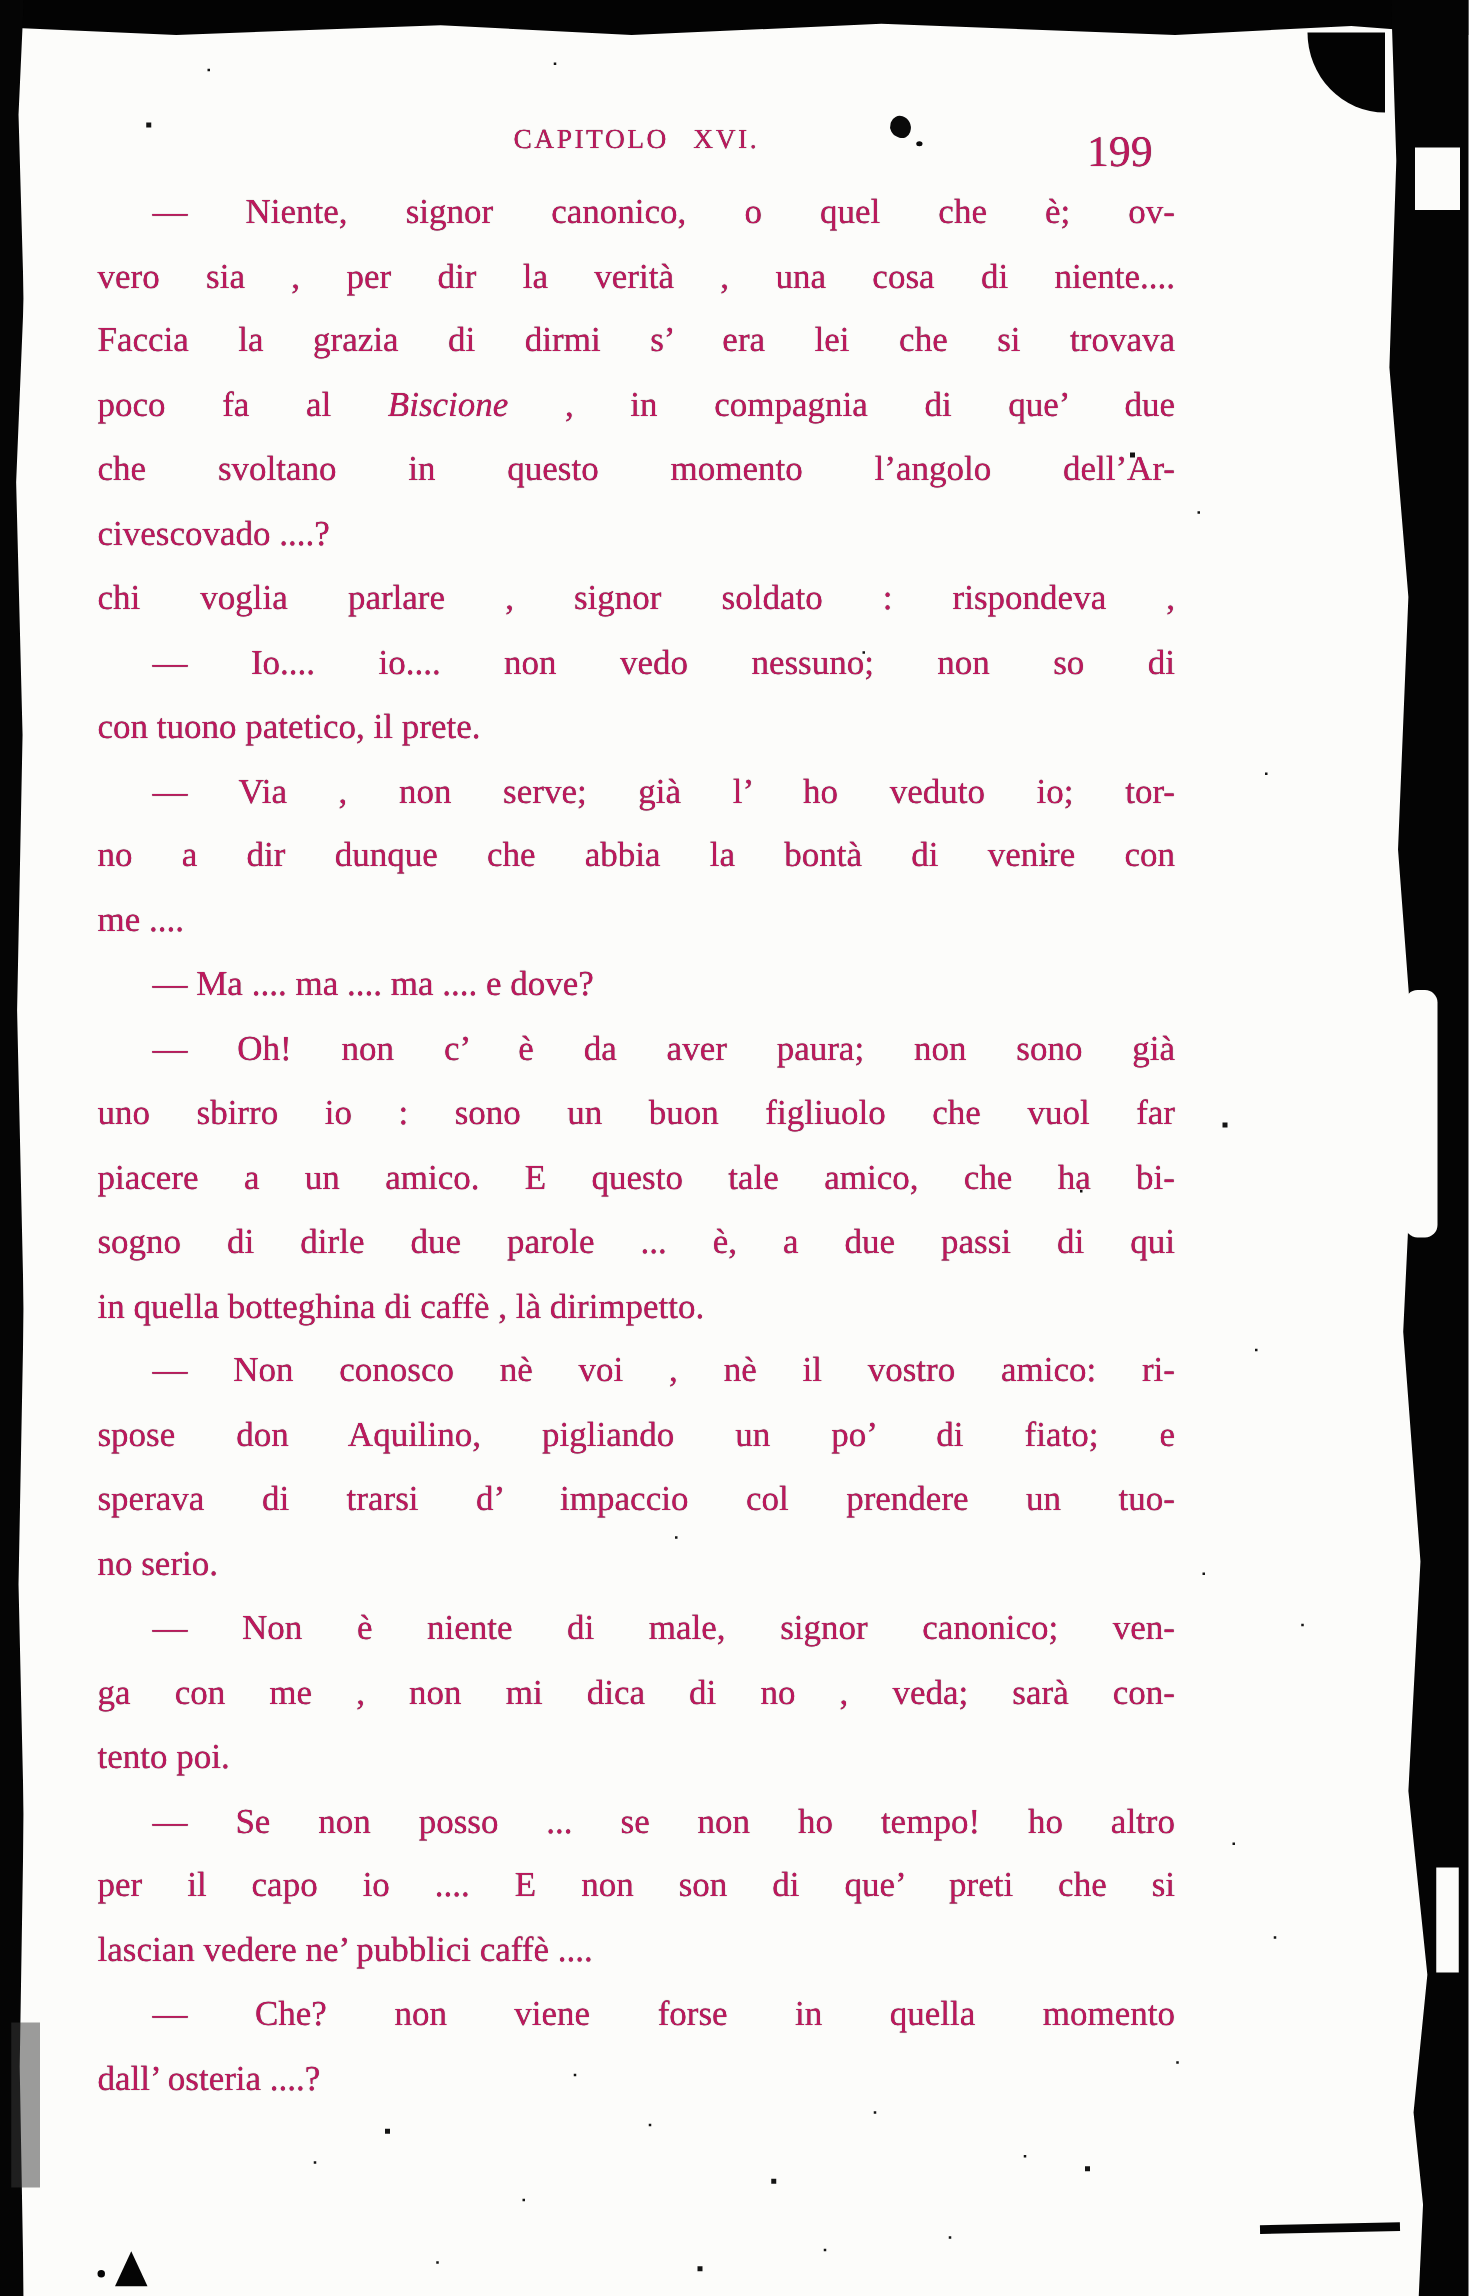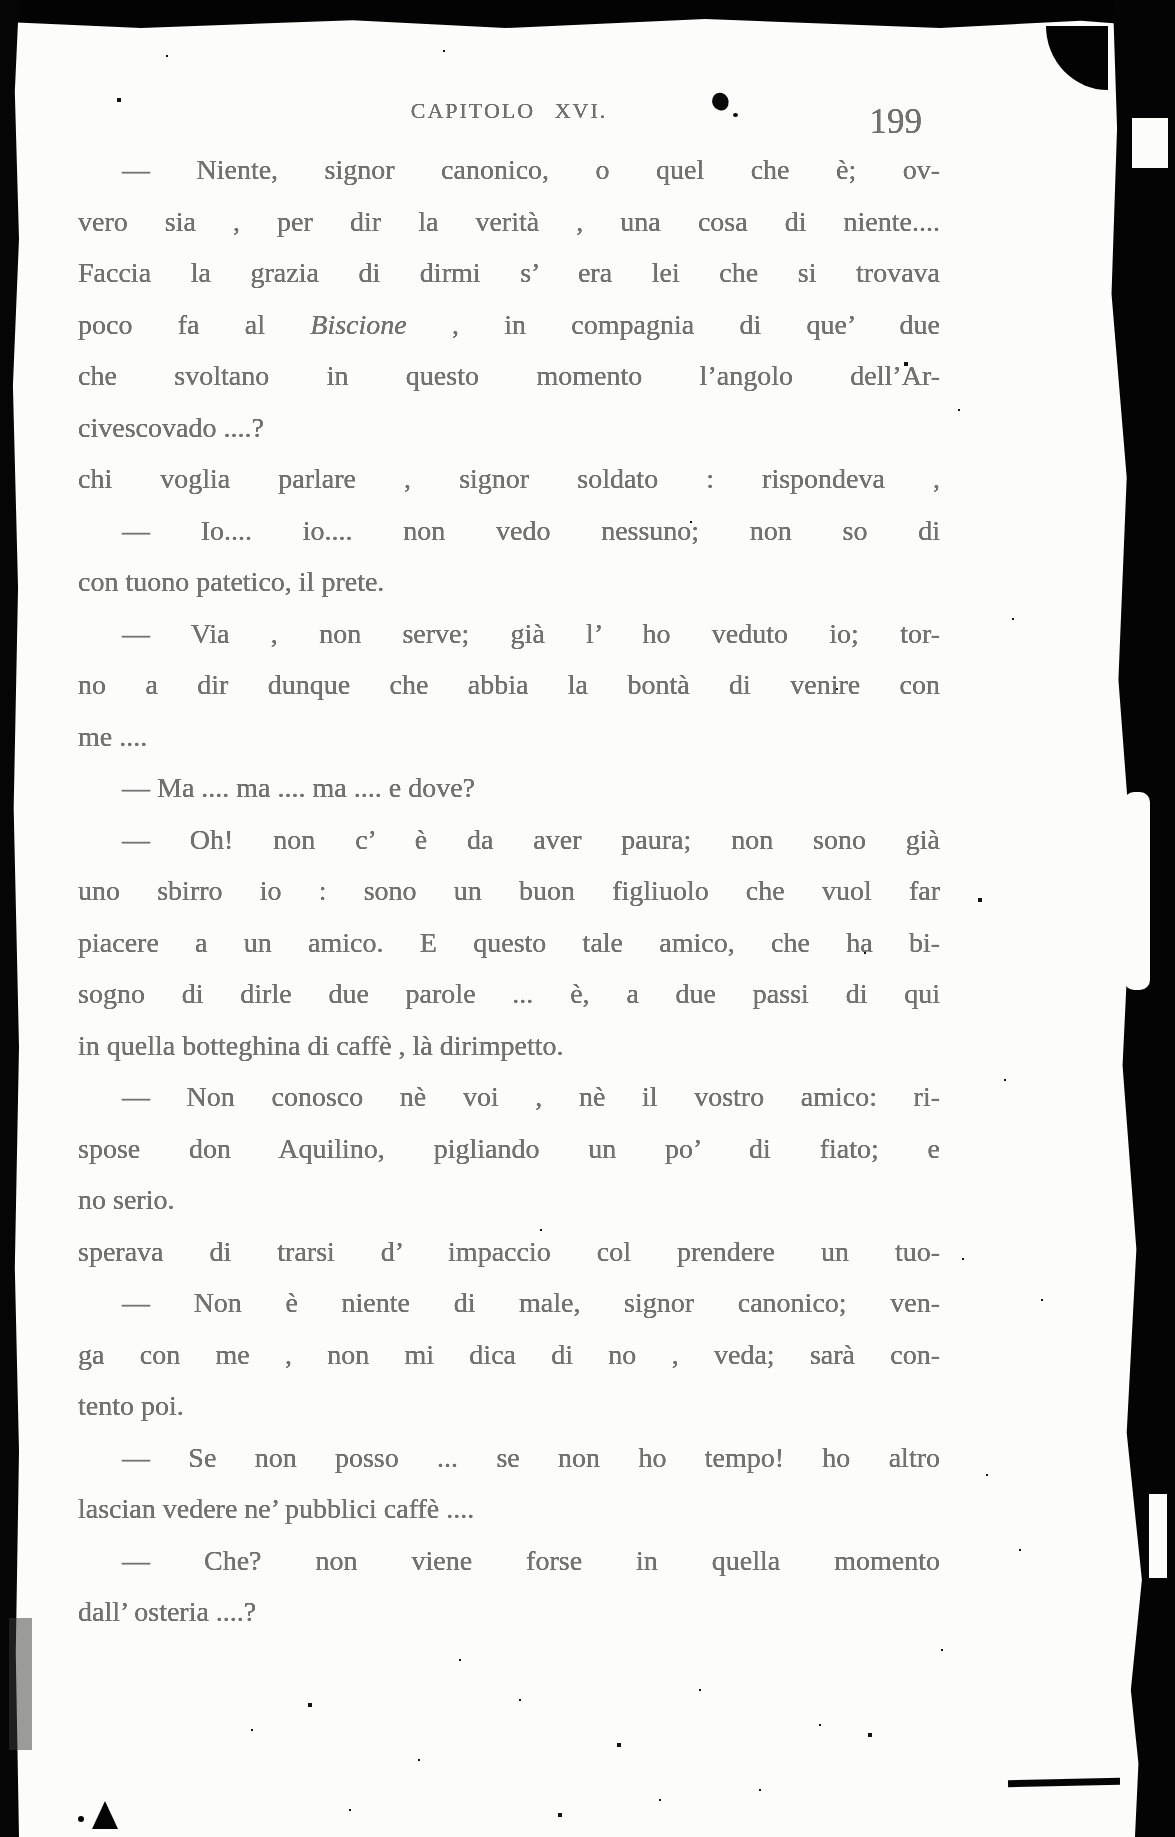--- a/index.html
+++ b/index.html
@@ -1,20 +1,20 @@
 <!DOCTYPE html>
 <html><head>
 <meta charset="utf-8">
 <style>
   html,body{margin:0;padding:0;background:#666;}
   .page{
     position:relative; width:1175px; height:1837px;
     background:#fcfcfa; overflow:hidden;
     font-family:"Liberation Serif","DejaVu Serif",serif;
-    color:#737373;
+    color:#be185d;
   }
   
   .bar-top{
     position:absolute; left:0; top:0; width:100%; height:28px; background:#030303;
     clip-path:polygon(0 0,100% 0,100% 100%,92% 74%,80% 100%,60% 68%,43% 100%,30% 72%,12% 100%,0 78%);
   }
   .bar-left{
     position:absolute; left:0; top:0; width:19px; height:1837px; background:#050505;
     clip-path:polygon(0 0,100% 0,78% 5%,100% 13%,68% 21%,95% 32%,72% 44%,100% 57%,78% 69%,100% 79%,83% 90%,100% 100%,0 100%);
   }
@@ -115,24 +115,25 @@
       <div class="line">no a dir dunque che abbia la bontà di venire con</div>
       <div class="line end">me ....</div>
       <div class="line indent end">— Ma .... ma .... ma .... e dove?</div>
       <div class="line indent">— Oh! non c’ è da aver paura; non sono già</div>
       <div class="line">uno sbirro io : sono un buon figliuolo che vuol far</div>
       <div class="line">piacere a un amico. E questo tale amico, che ha bi-</div>
       <div class="line">sogno di dirle due parole ... è, a due passi di qui</div>
       <div class="line end">in quella botteghina di caffè , là dirimpetto.</div>
       <div class="line indent">— Non conosco nè voi , nè il vostro amico: ri-</div>
       <div class="line">spose don Aquilino, pigliando un po’ di fiato; e</div>
+      <div class="line">sperava di trarsi d’ impaccio col prendere un tuo-</div>
       <div class="line end">no serio.</div>
-      <div class="line">sperava di trarsi d’ impaccio col prendere un tuo-</div>
       <div class="line indent">— Non è niente di male, signor canonico; ven-</div>
       <div class="line">ga con me , non mi dica di no , veda; sarà con-</div>
       <div class="line end">tento poi.</div>
       <div class="line indent">— Se non posso ... se non ho tempo! ho altro</div>
+      <div class="line">per il capo io .... E non son di que’ preti che si</div>
       <div class="line end">lascian vedere ne’ pubblici caffè ....</div>
       <div class="line indent">— Che? non viene forse in quella momento</div>
       <div class="line end">dall’ osteria ....?</div>
     </div>
   </div>
 </div>
 
 </body></html>

